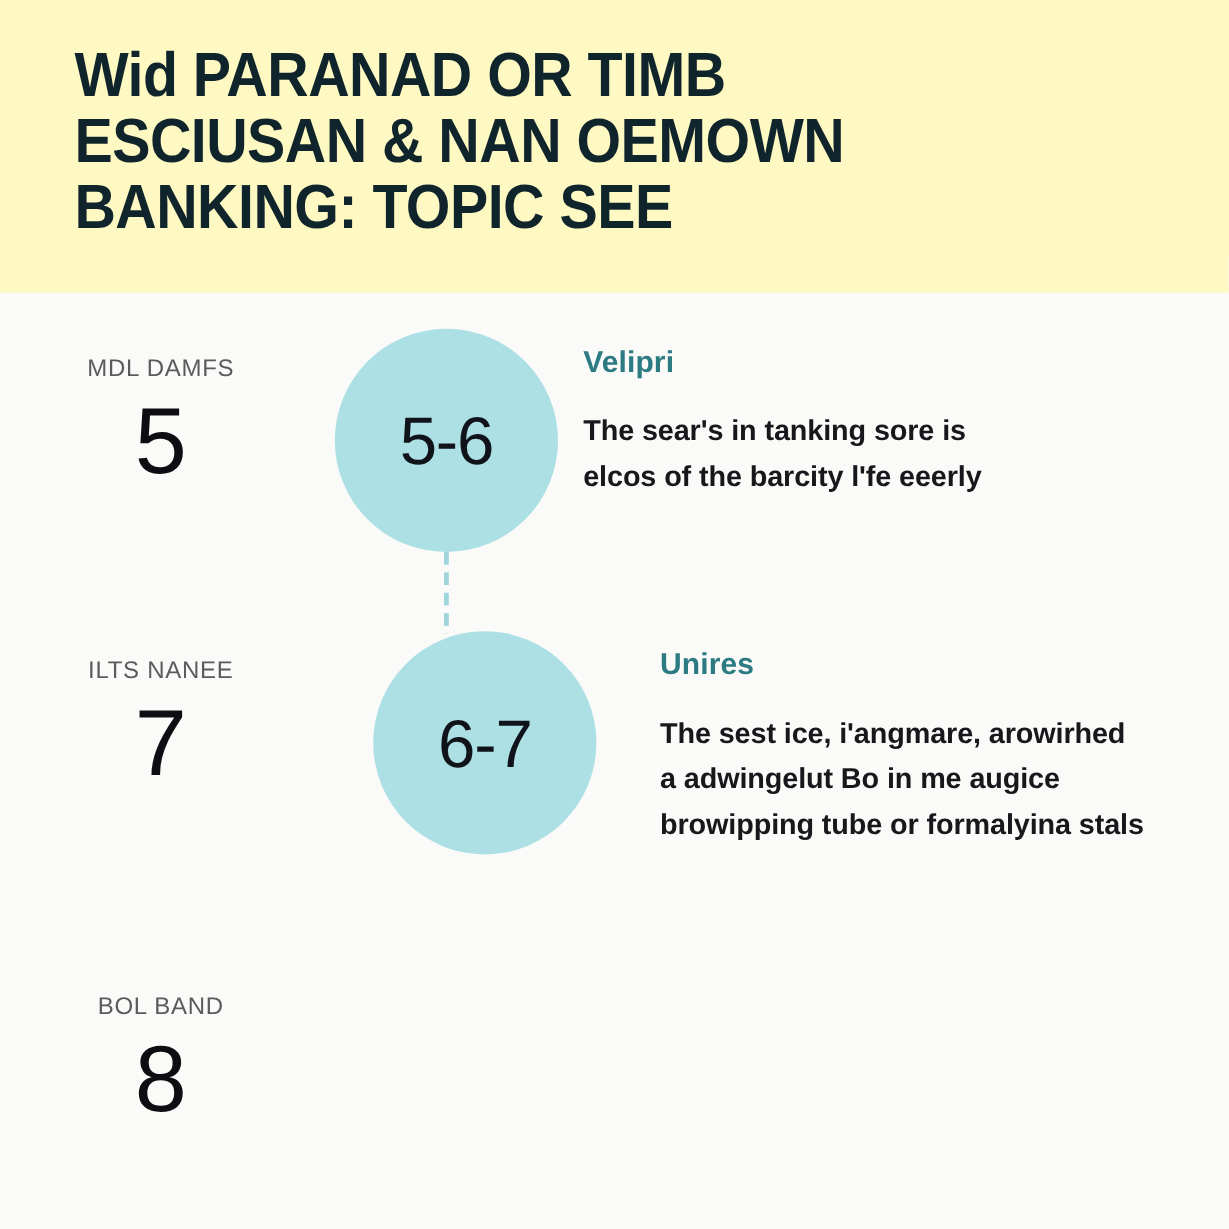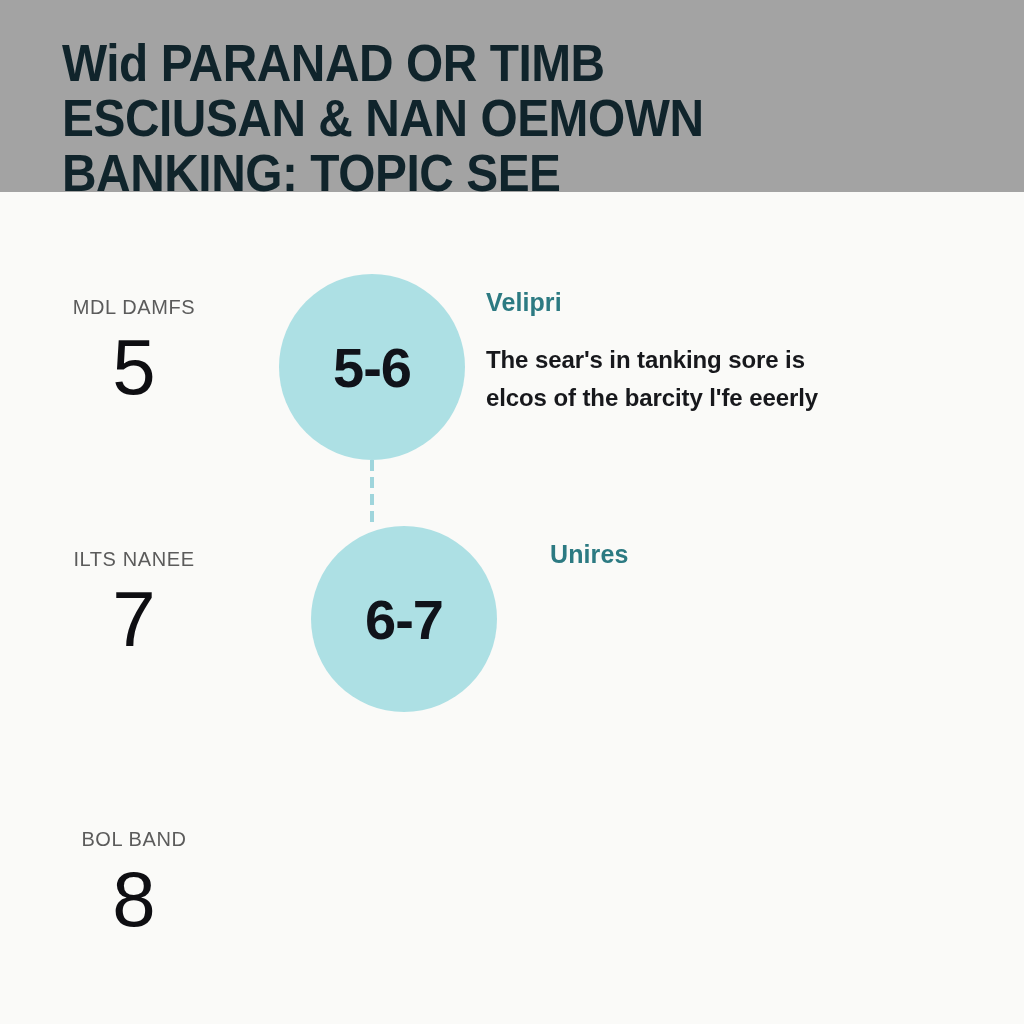--- a/index.html
+++ b/index.html
@@ -14,22 +14,22 @@
     overflow: hidden;
     position: relative;
   }
 
   
   .header-band {
     position: absolute;
     left: 0;
     top: 0;
     width: 1024px;
-    height: 192px;
-    background: #a3a3a3;
+    height: 244px;
+    background: #fef9c3;
     box-sizing: border-box;
     padding: 36px 60px 0 62px;
   }
   .header-title {
     margin: 0;
     font-family: "Liberation Sans Narrow", "Liberation Sans", sans-serif;
     font-weight: 700;
     font-size: 52px;
     line-height: 55px;
     letter-spacing: -0.5px;
@@ -99,21 +99,21 @@
     background: #ADE0E4;
     display: flex;
     align-items: center;
     justify-content: center;
     margin-top: 0;
     position: relative;
     z-index: 2;
   }
   .badge-text {
     font-size: 56px;
-    font-weight: 700;
+    font-weight: 400;
     color: #10131A;
     letter-spacing: -1px;
     text-align: center;
   }
   .connector {
     position: absolute;
     left: 50%;
     margin-left: -2px;
     top: 186px;
     width: 4px;
@@ -183,20 +183,23 @@
       <div class="score-value">7</div>
     </div>
     <div class="col-circle">
       <div class="badge">
         <span class="badge-text">6-7</span>
       </div>
 
     </div>
     <div class="col-text">
       <div class="text-heading">Unires</div>
+      <div class="text-body">The sest ice, i'angmare, arowirhed
+a adwingelut Bo in me augice
+browipping tube or formalyina stals</div>
     </div>
   </div>
 
   <div class="row row-3">
     <div class="col-left">
       <div class="score-label">BOL BAND</div>
       <div class="score-value">8</div>
     </div>
     <div class="col-circle">
       <div class="badge">

